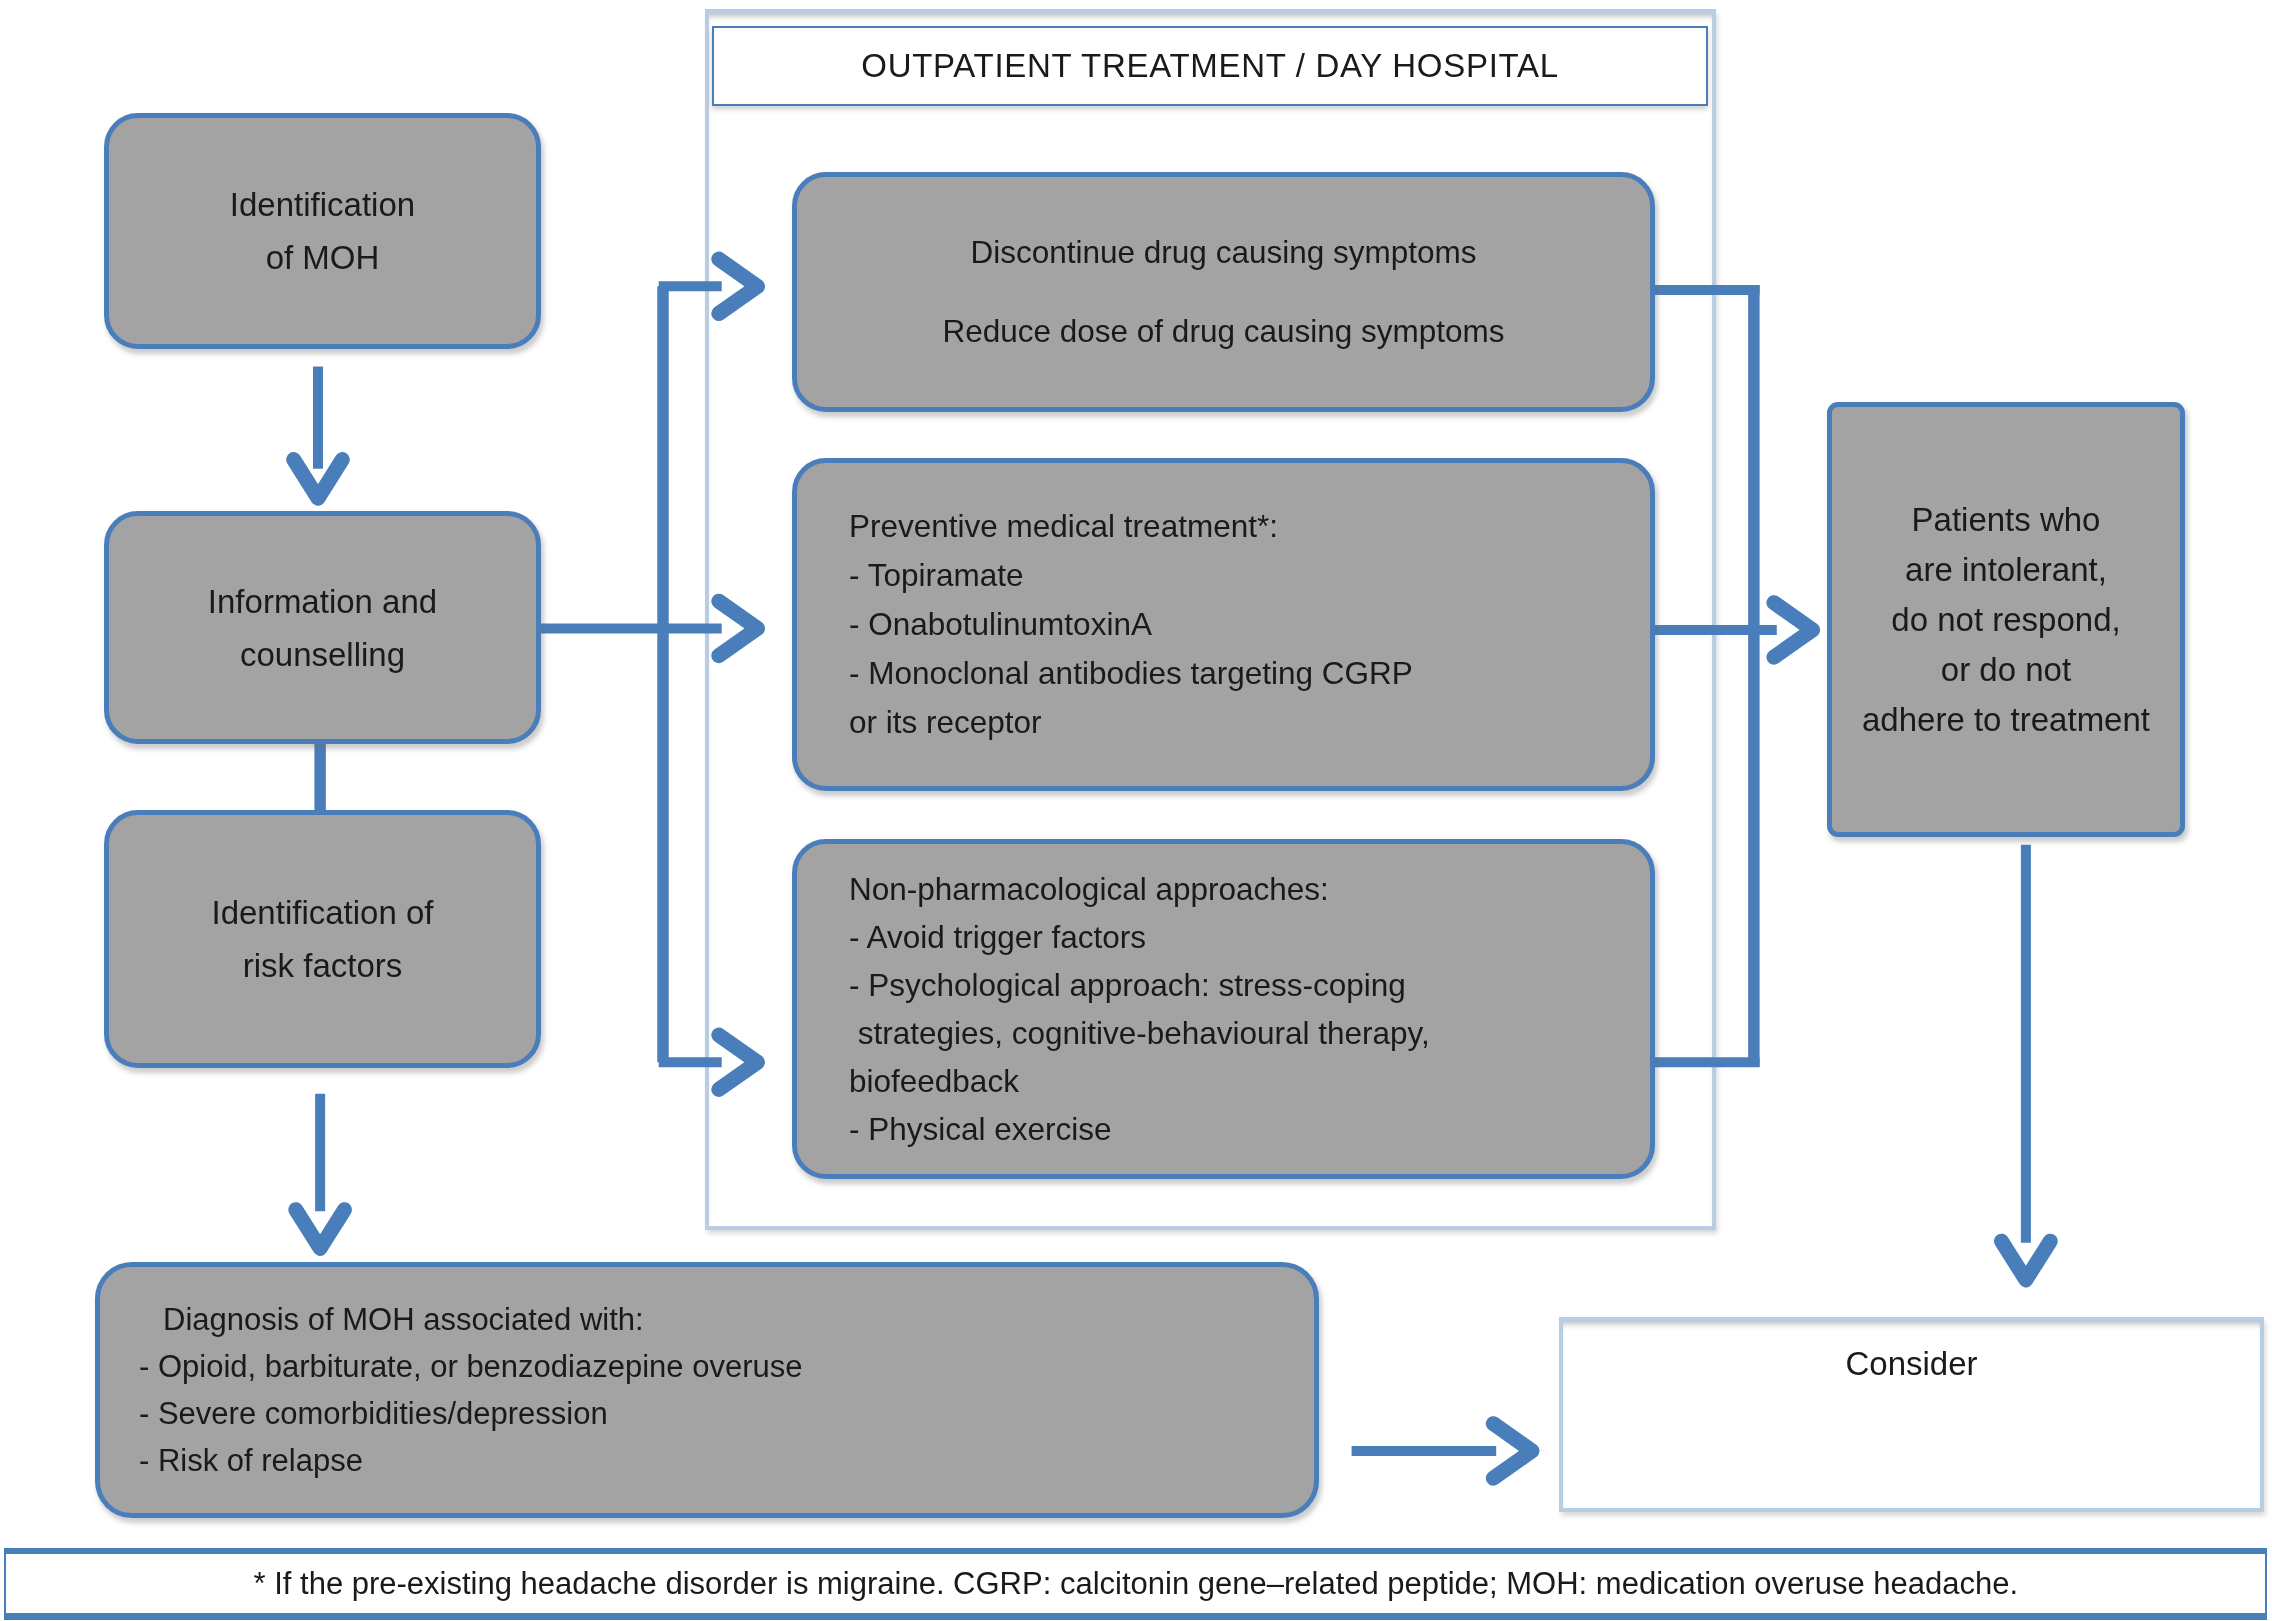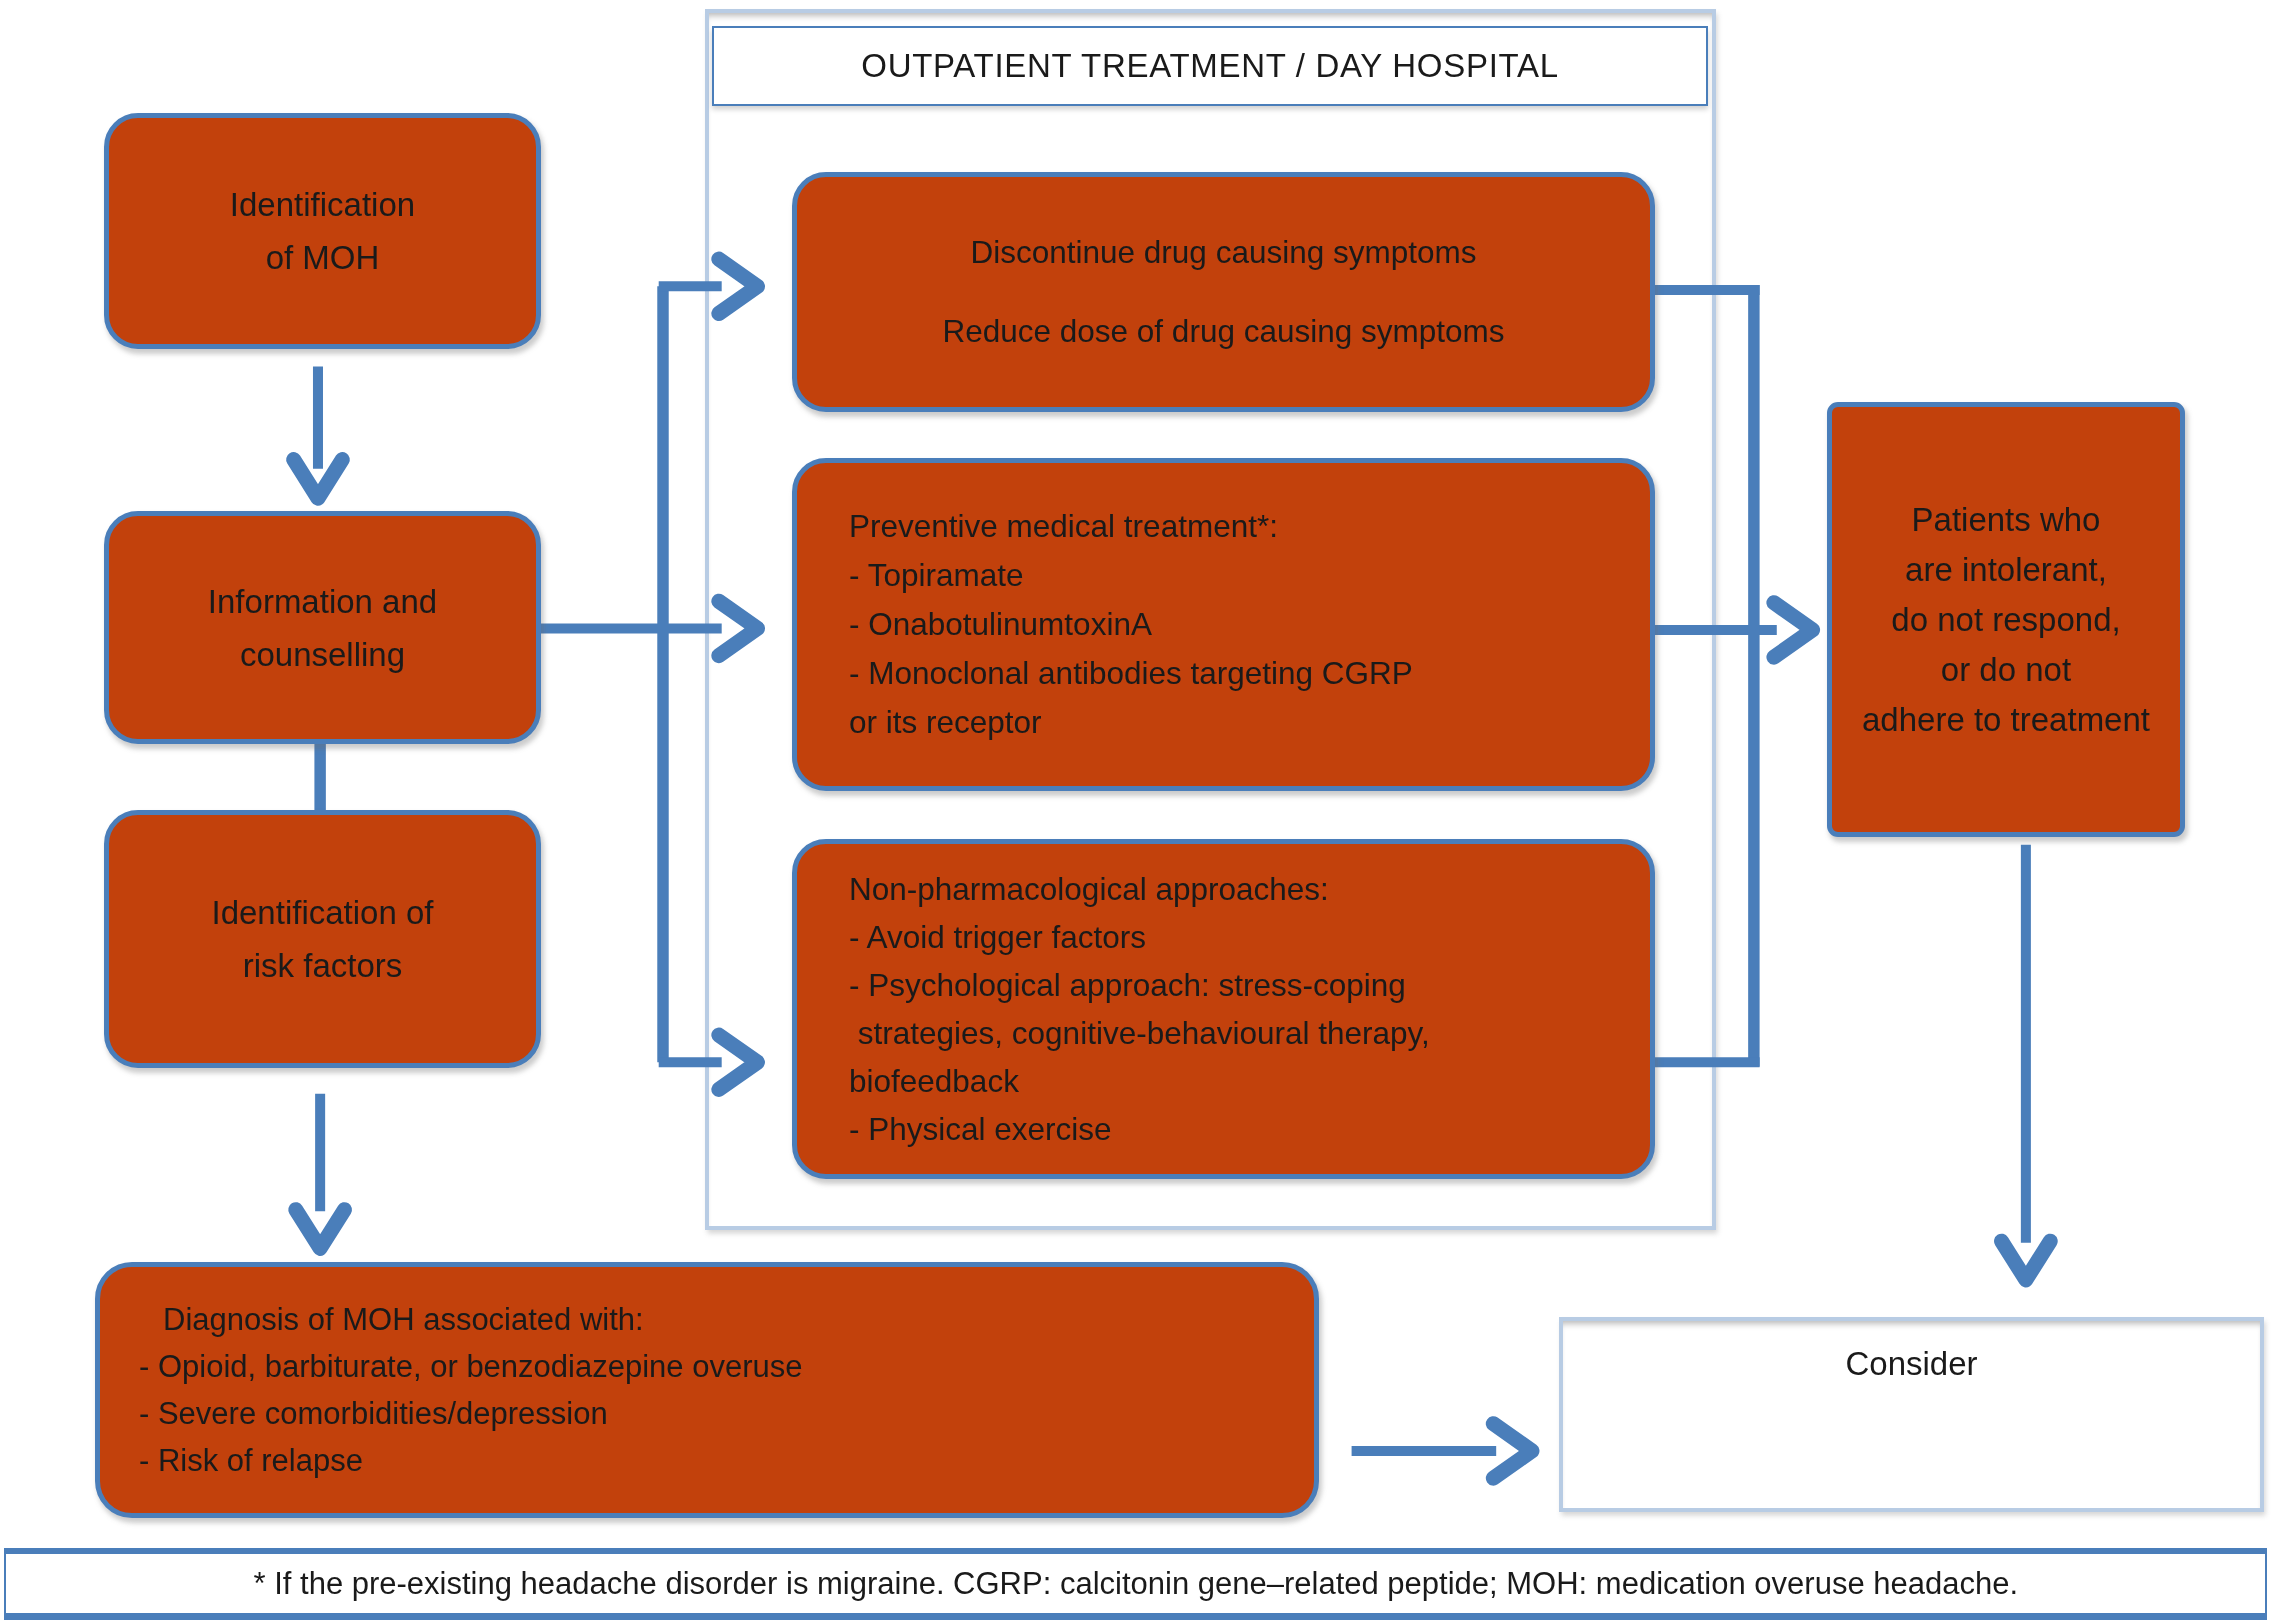--- a/index.html
+++ b/index.html
@@ -44,21 +44,21 @@
     position: absolute; left: 4.3px; top: 1548px; width: 2263px; height: 72px;
     border: 2.9px solid #4a7eba; border-top-width: 6.4px; border-bottom-width: 7.2px;
     background: #ffffff; z-index: 4;
     display: flex; align-items: center; justify-content: center;
     font-size: 31px;
   }
 
   
   .node {
     position: absolute;
-    background: #c2410c;
+    background: #a3a3a3;
     border: 5px solid #4a7eba;
     border-radius: 34px;
     display: flex; flex-direction: column;
     justify-content: center; align-items: center;
     text-align: center;
     z-index: 3;
     box-shadow: 2.1px 4.3px 5px rgba(110,110,110,0.35);
   }
   .node .line { white-space: pre; }
   .node.left-align { align-items: flex-start; text-align: left; }

